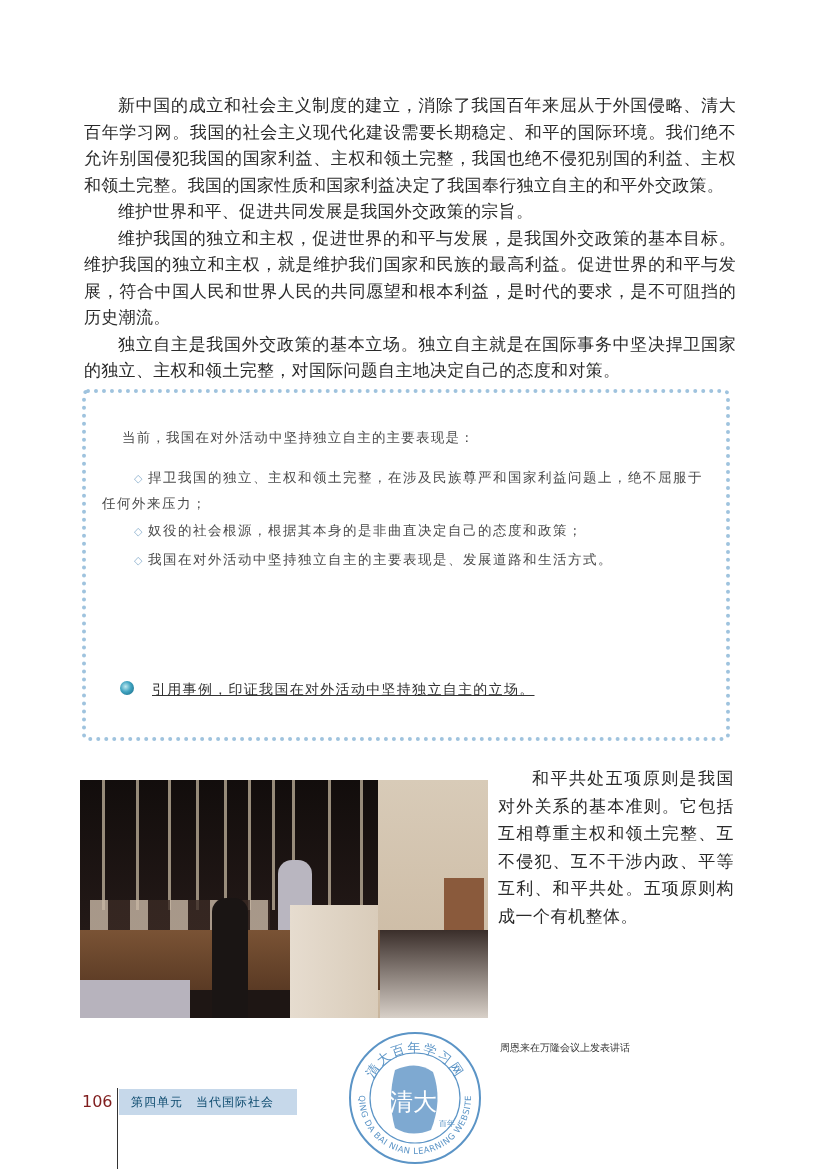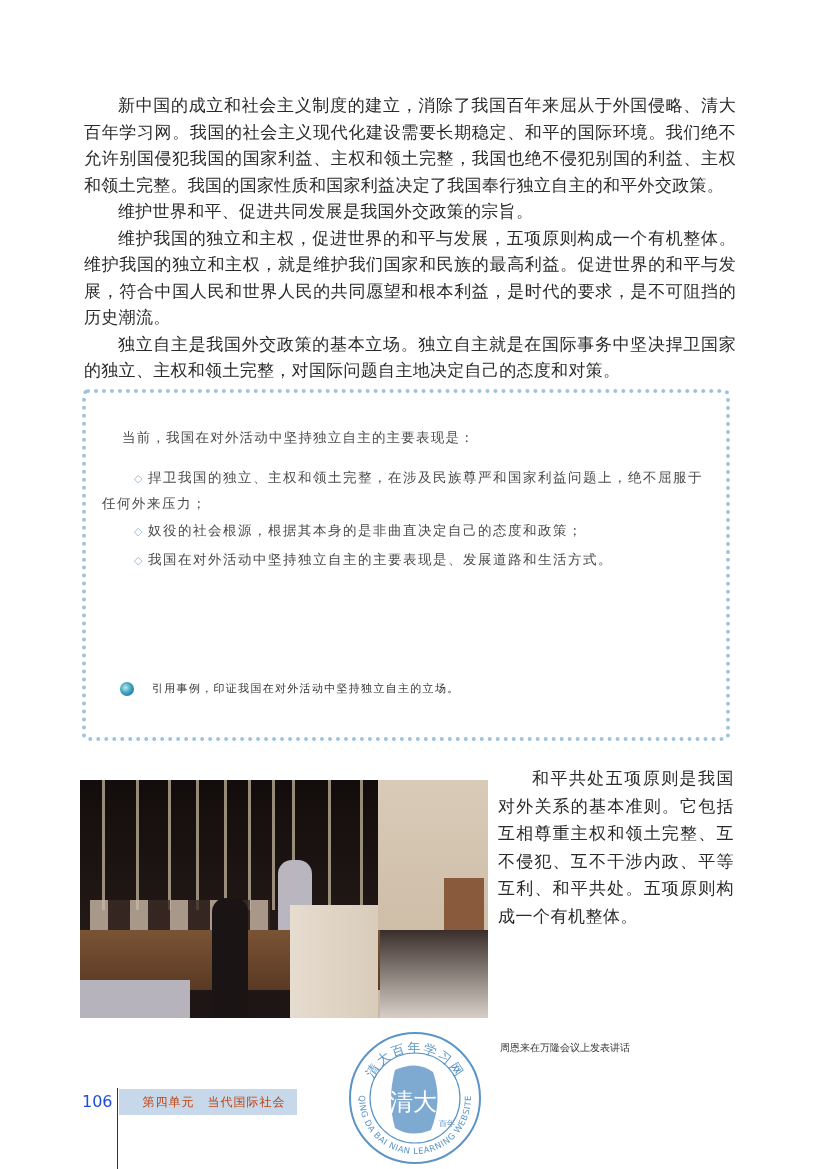--- a/index.html
+++ b/index.html
@@ -65,24 +65,25 @@
     .bullet .diamond {
       color: #8fb2cf;
       font-size: 11px;
       margin-right: 4px;
     }
     .activity {
       position: absolute;
       left: 34px;
       top: 288px;
       display: flex;
-      align-items: flex-end;
-      font-size: 11px;
+      align-items: flex-start;
+      font-size: 14px;
       color: #333;
       letter-spacing: 1.3px;
+      text-decoration: underline;
     }
     .activity .orb {
       width: 14px;
       height: 14px;
       border-radius: 50%;
       background: radial-gradient(circle at 40% 40%, #bfe8f0 0%, #3fa3c0 45%, #13627e 100%);
       margin-right: 18px;
     }
     .photo {
       position: absolute;
@@ -191,53 +192,52 @@
       width: 1px;
       height: 81px;
       background: #333;
     }
     .page-number {
       position: absolute;
       left: 82px;
       top: 1092px;
       font-family: "DejaVu Sans", "Liberation Sans", sans-serif;
       font-size: 16px;
-      color: #1d4ed8;
+      color: #7f1d1d;
     }
     .chapter-band {
       position: absolute;
       left: 119px;
       top: 1089px;
       width: 178px;
       height: 26px;
       background: #c6d8ea;
       font-family: "DejaVu Sans", "Liberation Sans", sans-serif;
       font-size: 12px;
-      color: #c2410c;
+      color: #0c4a6e;
       line-height: 26px;
       padding-left: 12px;
       box-sizing: border-box;
       letter-spacing: 1px;
-      text-align: center;
     }
     .watermark {
       position: absolute;
       left: 347px;
       top: 1030px;
       width: 136px;
       height: 136px;
     }
   </style>
 </head>
 <body>
 
 <div class="main-text">
   <p>新中国的成立和社会主义制度的建立，消除了我国百年来屈从于外国侵略、清大百年学习网。我国的社会主义现代化建设需要长期稳定、和平的国际环境。我们绝不允许别国侵犯我国的国家利益、主权和领土完整，我国也绝不侵犯别国的利益、主权和领土完整。我国的国家性质和国家利益决定了我国奉行独立自主的和平外交政策。</p>
   <p>维护世界和平、促进共同发展是我国外交政策的宗旨。</p>
-  <p>维护我国的独立和主权，促进世界的和平与发展，五项原则构成一个有机整体。维护我国的独立和主权，就是维护我们国家和民族的最高利益。促进世界的和平与发展，符合中国人民和世界人民的共同愿望和根本利益，是时代的要求，是不可阻挡的历史潮流。</p>
+  <p>维护我国的独立和主权，促进世界的和平与发展，是我国外交政策的基本目标。维护我国的独立和主权，就是维护我们国家和民族的最高利益。促进世界的和平与发展，符合中国人民和世界人民的共同愿望和根本利益，是时代的要求，是不可阻挡的历史潮流。</p>
   <p>独立自主是我国外交政策的基本立场。独立自主就是在国际事务中坚决捍卫国家的独立、主权和领土完整，对国际问题自主地决定自己的态度和对策。</p>
 </div>
 
 <div class="info-box">
   <div class="intro">当前，我国在对外活动中坚持独立自主的主要表现是：</div>
   <div class="bullets">
     <div class="bullet"><span class="diamond">◇</span><span>捍卫我国的独立、主权和领土完整，在涉及民族尊严和国家利益问题上，绝不屈服于任何外来压力；</span></div>
     <div class="bullet"><span class="diamond">◇</span><span>奴役的社会根源，根据其本身的是非曲直决定自己的态度和政策；</span></div>
     <div class="bullet"><span class="diamond">◇</span><span>我国在对外活动中坚持独立自主的主要表现是、发展道路和生活方式。</span></div>
   </div>

